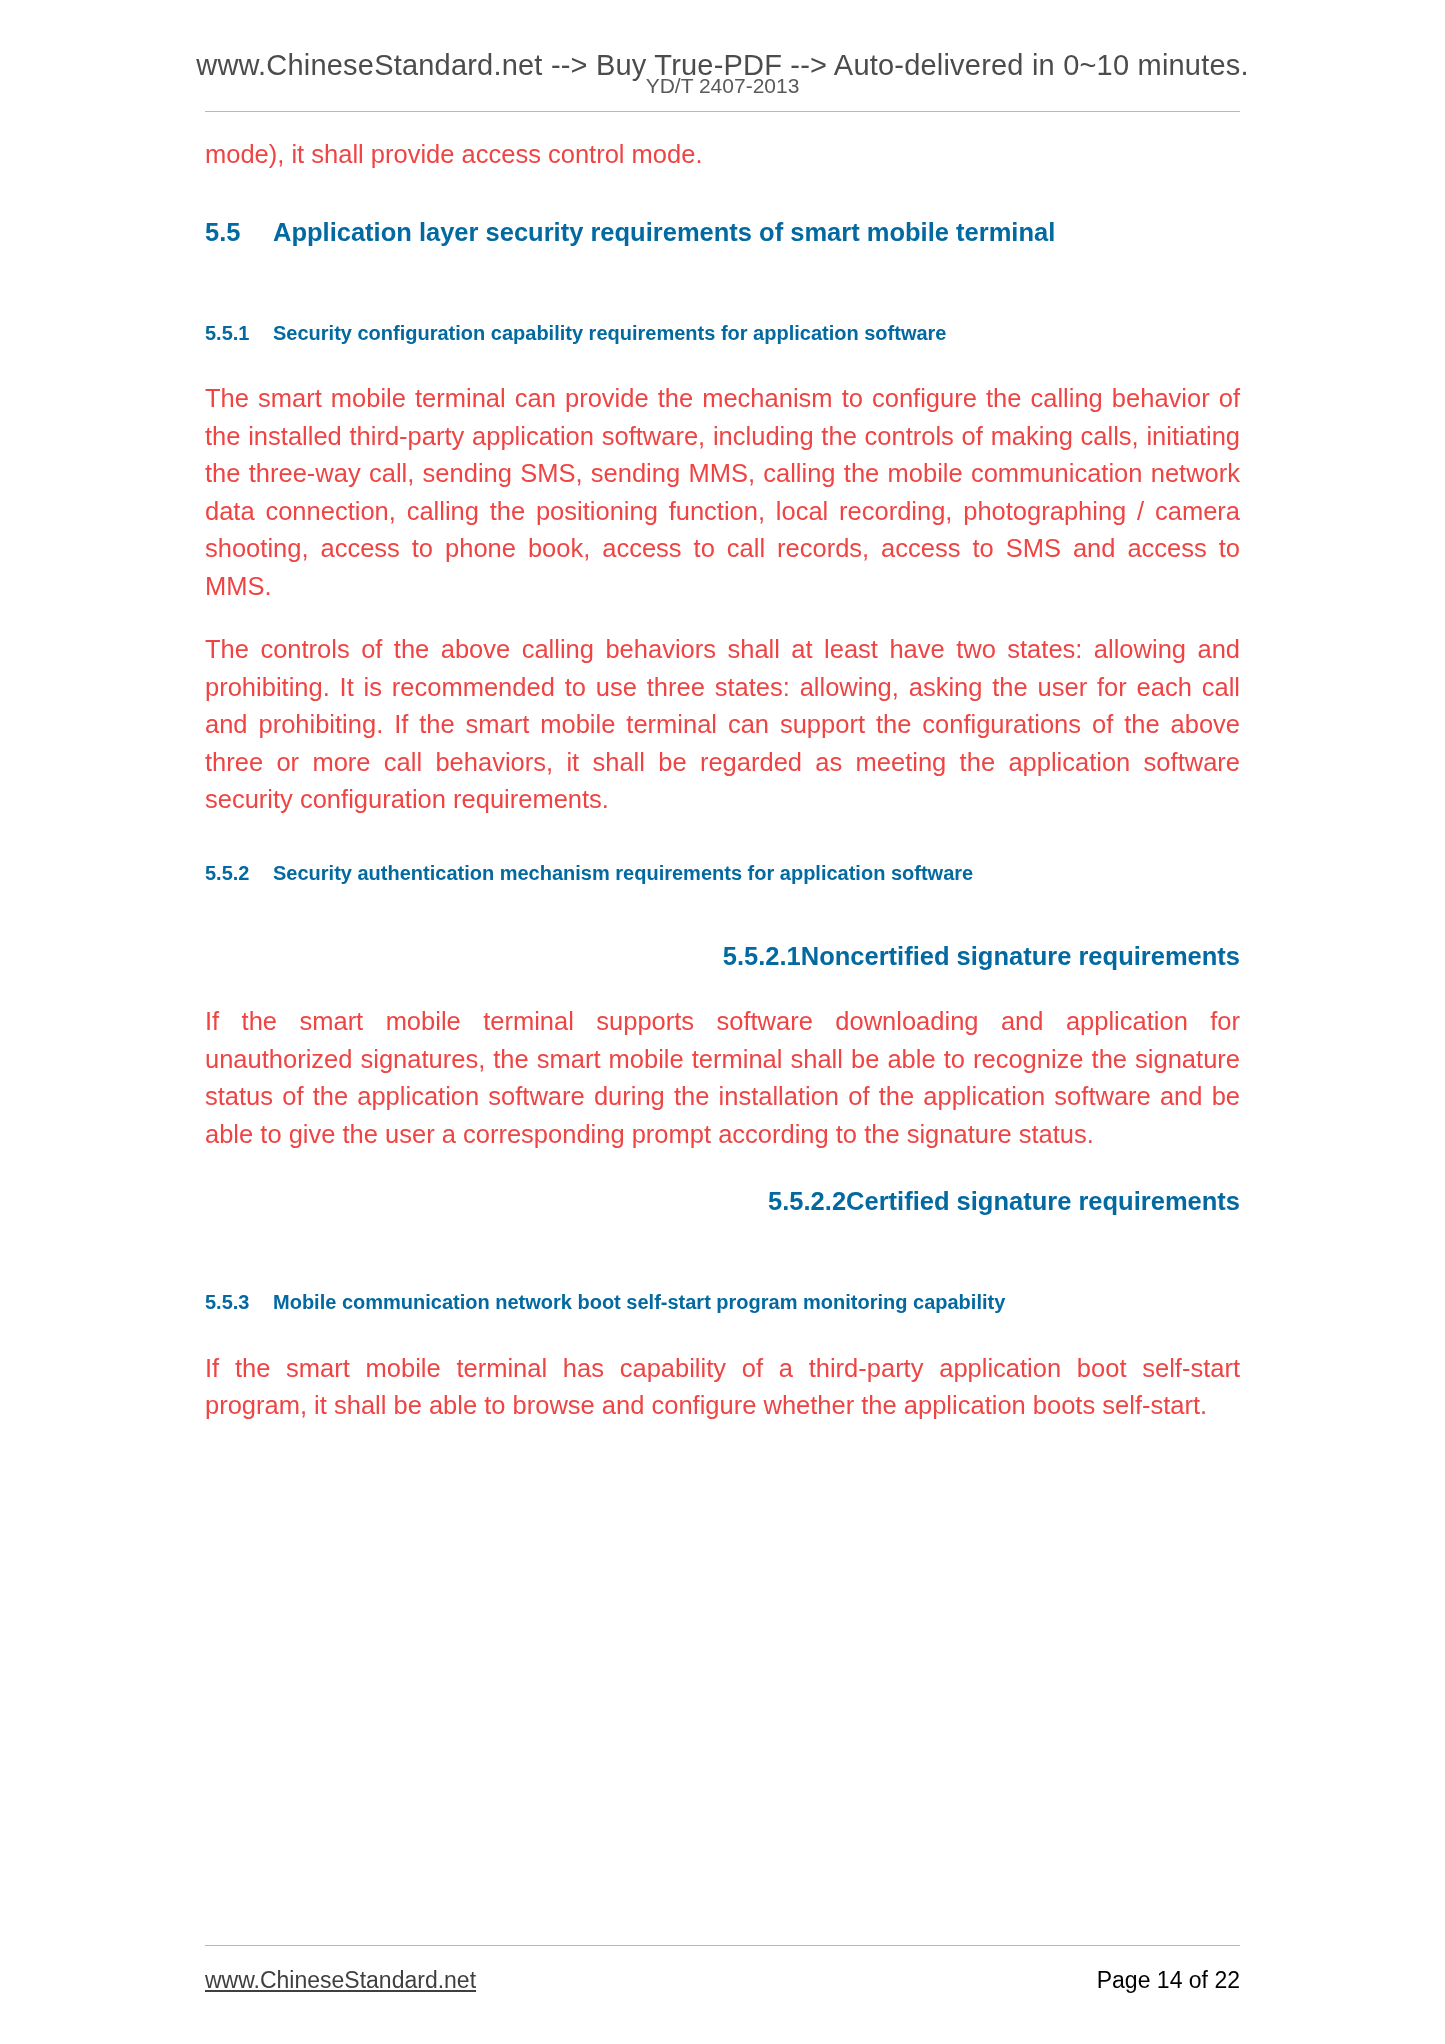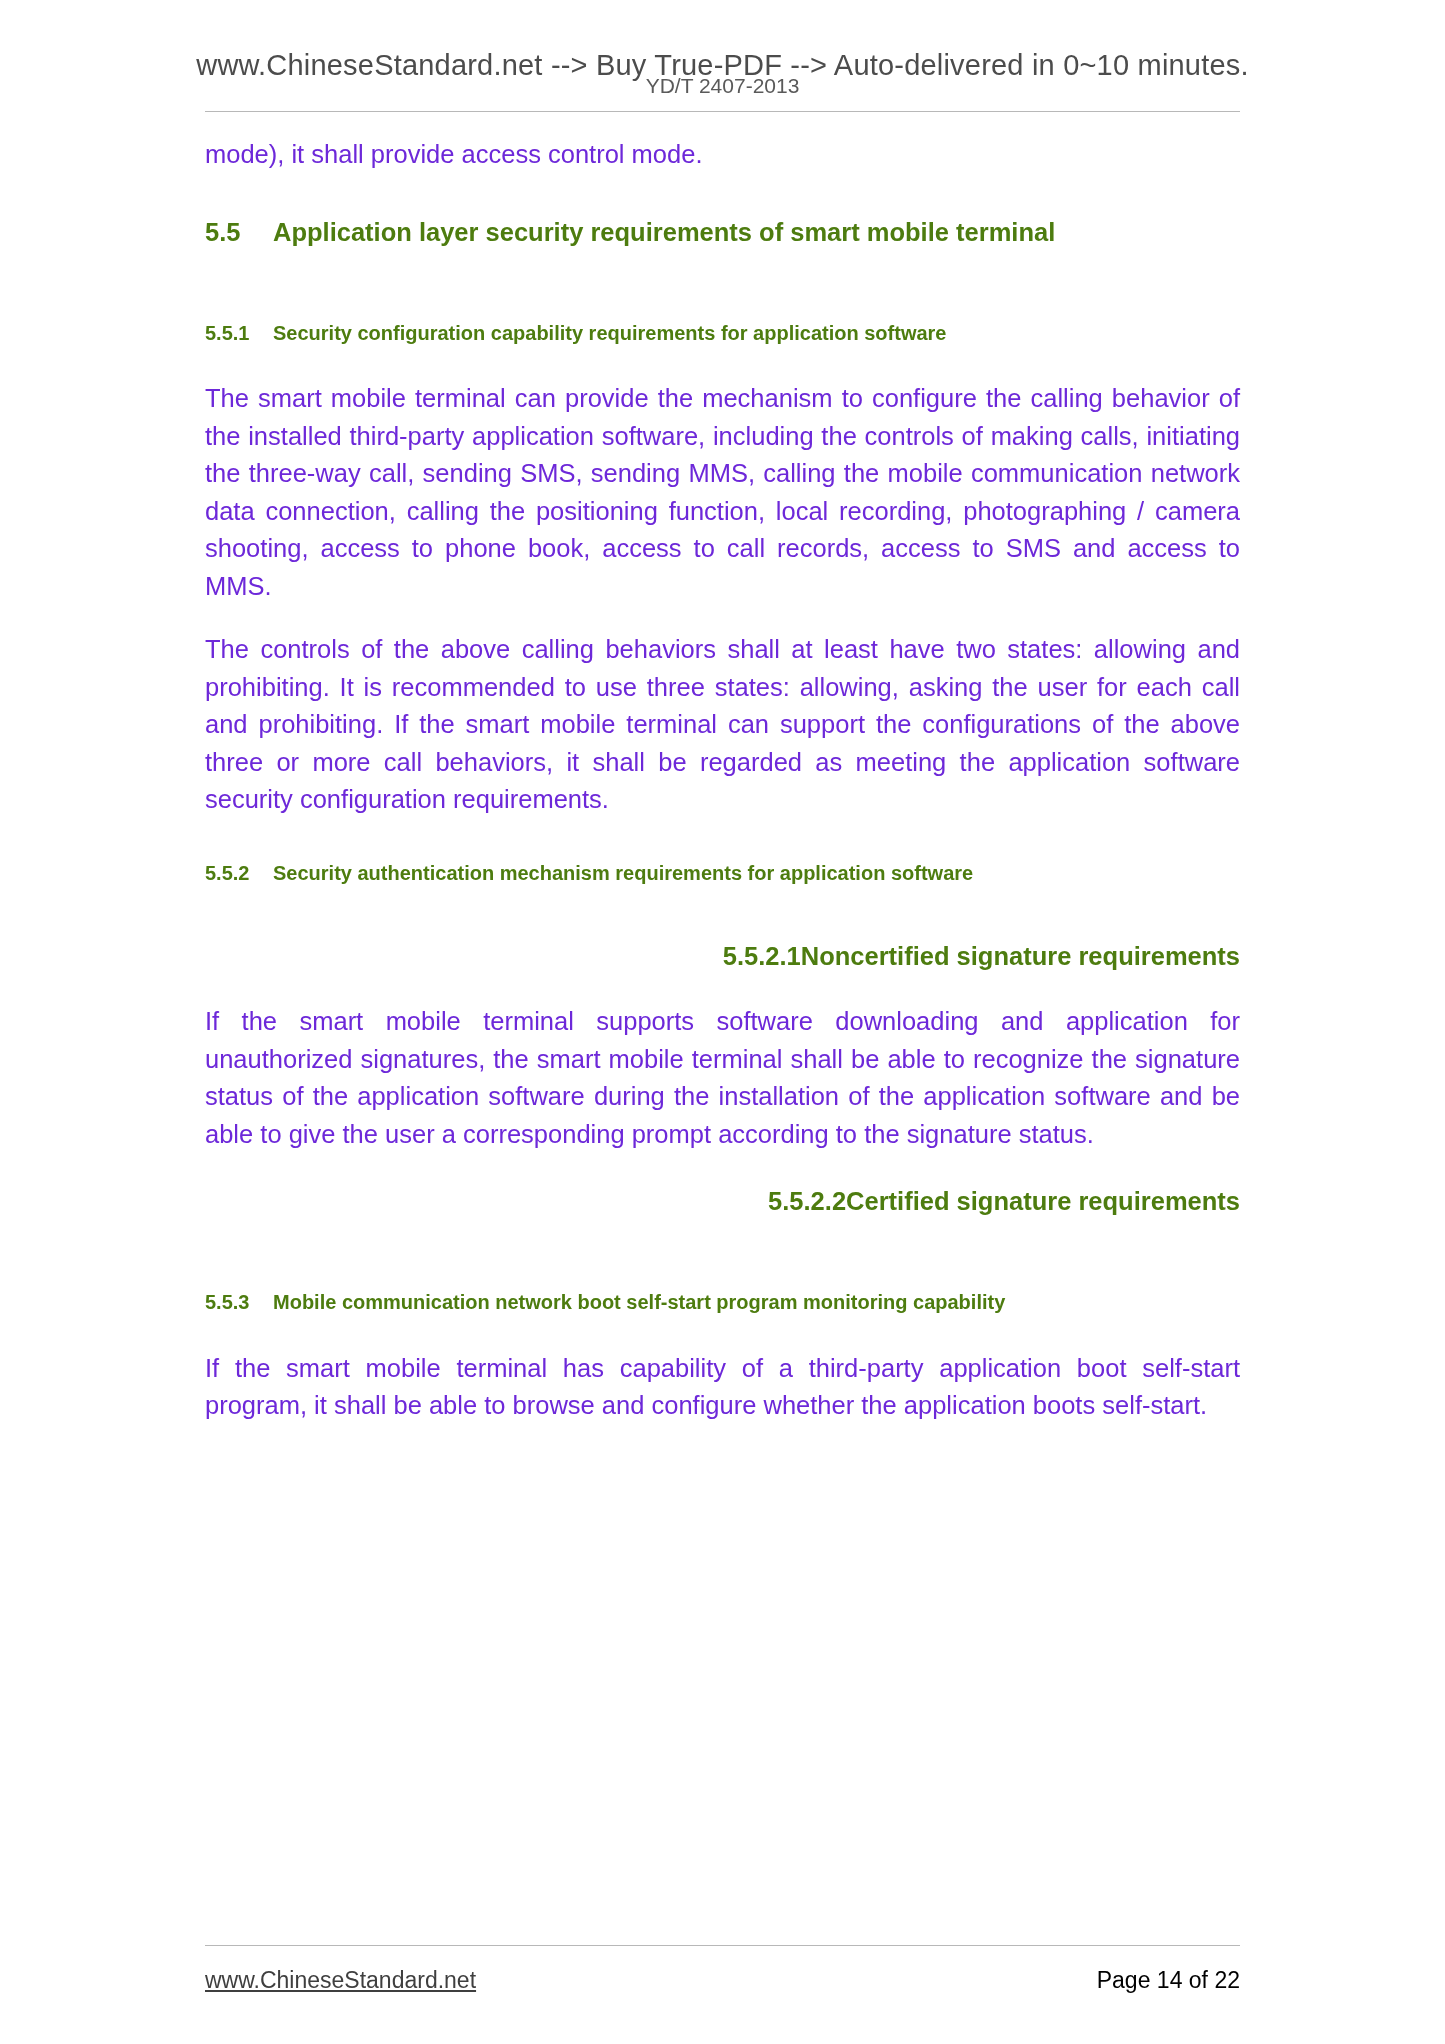--- a/index.html
+++ b/index.html
@@ -60,31 +60,31 @@
     left: 205px;
     width: 1035px;
   }
 
   p.body-text {
     font-size: 25.5px;
     line-height: 37.5px;
     margin: 0 0 26px 0;
     text-align: justify;
     text-justify: inter-word;
-    color: #6d28d9;
+    color: #ef4444;
   }
   p.body-text.last-left {
     text-align: left;
   }
 
   h2.heading-2,
   h3.heading-3,
   h4.heading-4 {
     font-weight: bold;
-    color: #4d7c0f;
+    color: #0369a1;
     margin: 0;
     text-align: justify;
     text-justify: inter-word;
   }
 
   h2.heading-2 {
     font-size: 25.5px;
     line-height: 37px;
     margin: 40px 0 0 0;
   }

